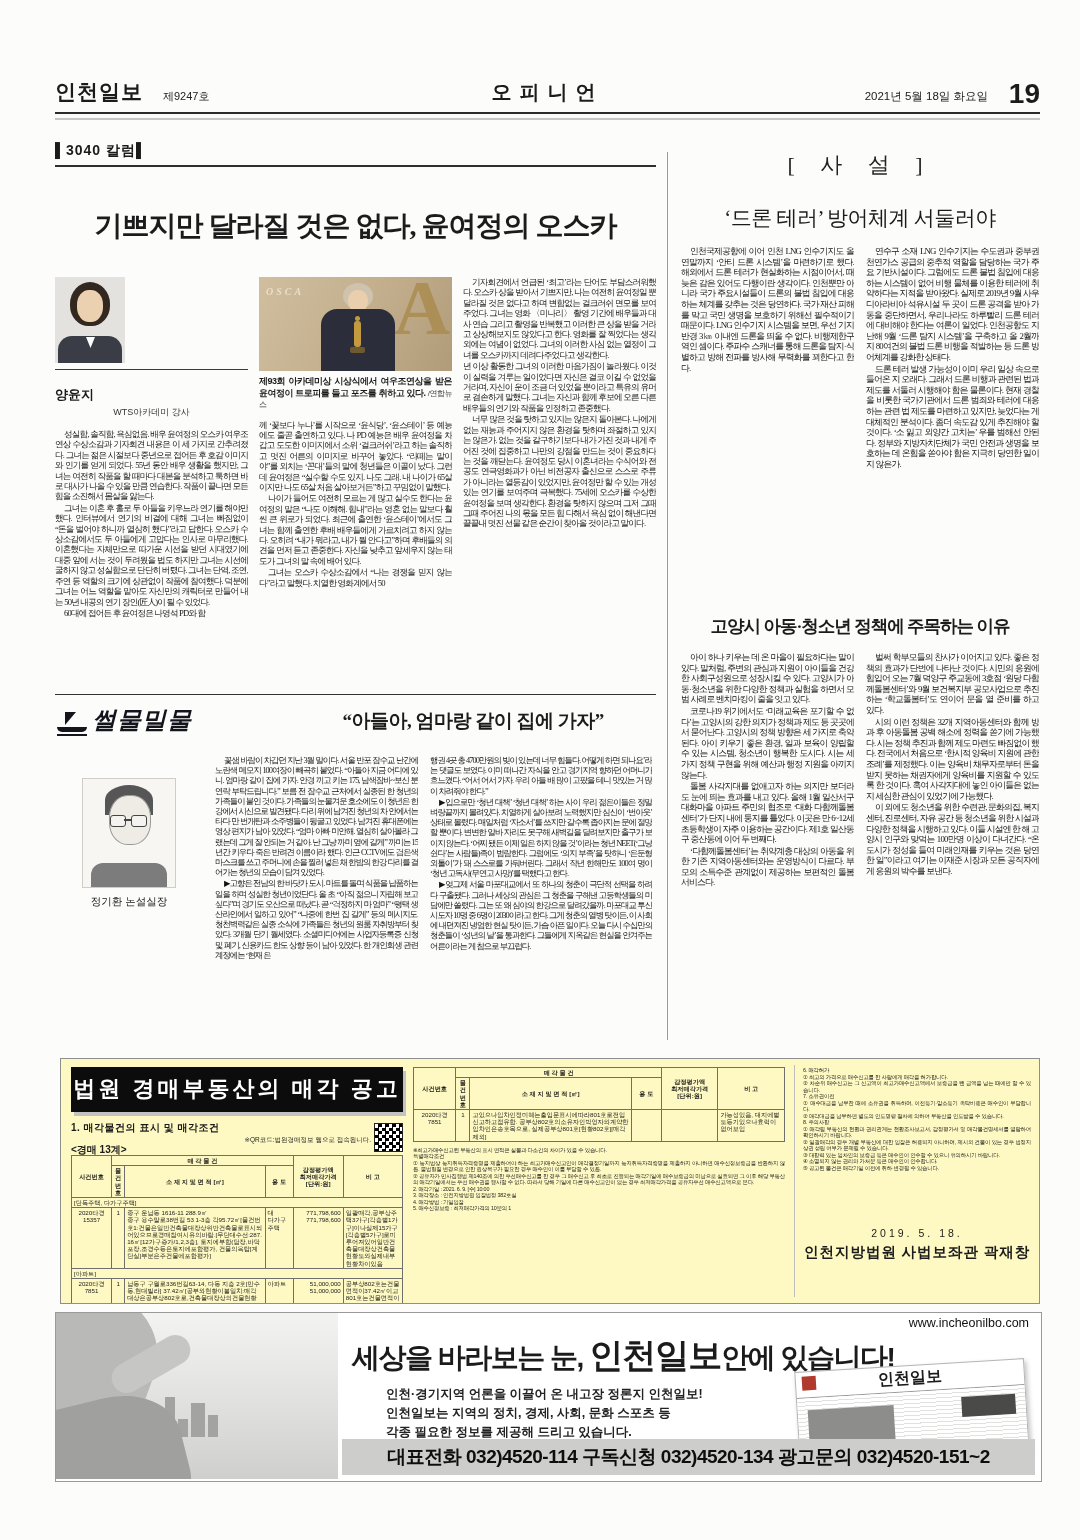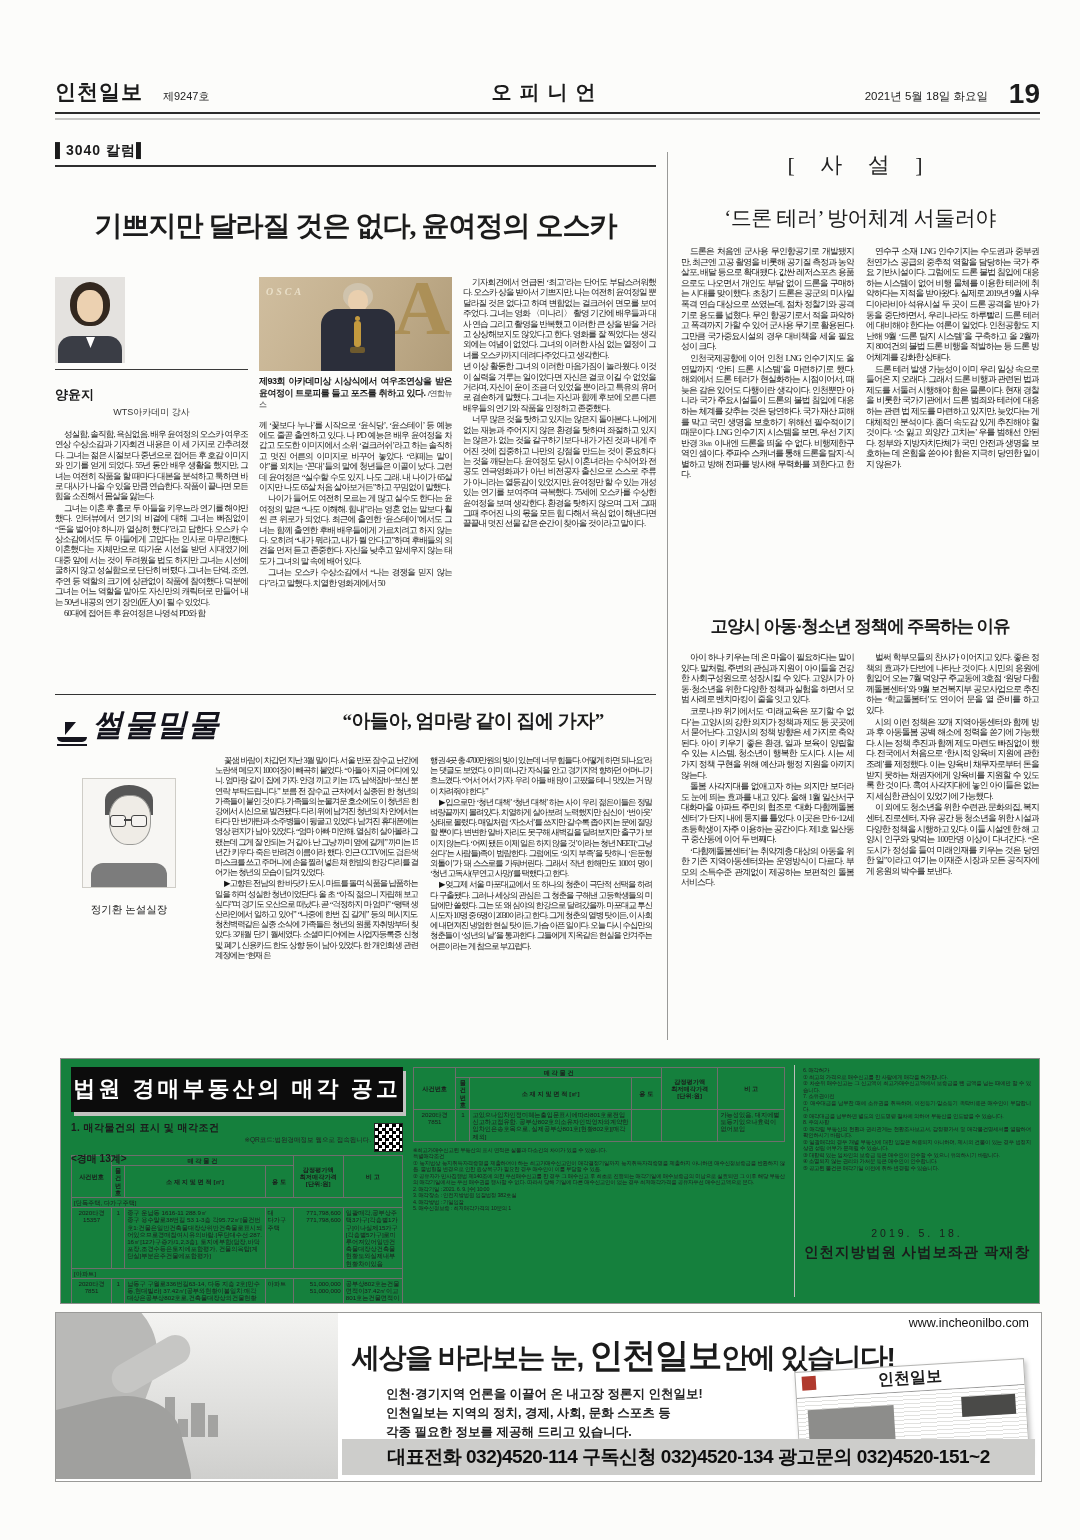--- a/index.html
+++ b/index.html
@@ -66,43 +66,43 @@
   .ce .bp{font-size:8.8px;line-height:10.6px;}
 
   
   .secSsul{position:absolute;left:55px;top:694px;width:601px;border-top:1.5px solid #333;padding-top:7px;}
   .ssulHead{position:relative;height:50px;}
   .ssulLogo{position:absolute;left:2px;top:2px;display:flex;align-items:flex-end;gap:5px;}
   .boatIcon{width:30px;height:24px;position:relative;}
   .boatIcon .sail{position:absolute;left:8px;top:0;width:0;height:0;border-left:11px solid #15151e;border-bottom:13px solid transparent;}
   .boatIcon .hull{position:absolute;left:0;bottom:4px;width:30px;height:5px;background:#15151e;border-radius:0 0 6px 6px;}
   .boatIcon .wave{position:absolute;left:0;bottom:0;width:30px;height:2px;background:#15151e;}
-  .ssulLogoText{font-family:"Liberation Serif","DejaVu Serif",serif;font-style:italic;font-weight:800;font-size:31px;letter-spacing:1px;color:#14141d;}
+  .ssulLogoText{font-family:"Liberation Serif","DejaVu Serif",serif;font-style:italic;font-weight:800;font-size:24px;letter-spacing:1px;color:#14141d;}
   .ssulTitle{position:absolute;left:235px;top:6px;width:366px;text-align:center;font-size:19px;font-weight:800;letter-spacing:-0.5px;}
   .ssulBody{display:flex;gap:12px;margin-top:4px;height:272px;overflow:hidden;}
   .ssulAuthorCol{width:148px;padding-top:22px;text-align:center;flex:none;}
   .sketch{width:92px;height:108px;margin:0 auto;background:#f7f6f3;border:1px solid #cfcdc7;position:relative;overflow:hidden;}
   .sk-hair{position:absolute;left:22px;top:6px;width:48px;height:30px;border-radius:50% 50% 0 0;background:#565656;}
   .sk-face{position:absolute;left:26px;top:16px;width:40px;height:48px;border-radius:44%;background:#efece6;border:1px solid #9a9a97;}
   .sk-gl1,.sk-gl2{position:absolute;top:36px;width:14px;height:10px;border:1.5px solid #444;border-radius:3px;background:rgba(255,255,255,.4);}
   .sk-gl1{left:27px;} .sk-gl2{left:48px;}
   .sk-bridge{position:absolute;left:41px;top:40px;width:7px;height:1.5px;background:#444;}
   .sk-body{position:absolute;left:8px;bottom:-6px;width:76px;height:30px;border-radius:12px 12px 0 0;background:#7c7c7c;}
-  .ssulAuthorName{margin-top:15px;font-size:10.5px;color:#222;}
+  .ssulAuthorName{margin-top:7px;font-size:10.5px;color:#222;}
   .ssulC1{width:203px;overflow:hidden;}
   .ssulC2{width:222px;overflow:hidden;}
   .secSsul .bp{font-size:8.4px;line-height:10.2px;letter-spacing:-1px;}
 
   
-  .secAuc{position:absolute;left:60px;top:1058px;width:978px;height:244px;border:1px solid #8e8e8c;background:#15803d;overflow:hidden;}
+  .secAuc{position:absolute;left:60px;top:1058px;width:978px;height:244px;border:1px solid #8e8e8c;background:#fef9c3;overflow:hidden;}
   .aucLeft{position:absolute;left:10px;top:8px;width:332px;}
   .banner{background:#0c0c0c;color:#fff;font-size:22px;font-weight:800;text-align:center;padding:7px 0 8px;letter-spacing:3px;box-shadow:3px 4px 0 #c2c2c0;}
   .aucIntroRow{position:relative;margin-top:9px;height:30px;}
   .aucIntro1{font-size:10px;font-weight:700;letter-spacing:0.5px;}
-  .aucIntro2{font-size:10px;font-weight:700;margin-top:17px;}
+  .aucIntro2{font-size:10px;font-weight:700;margin-top:8px;}
   .qrNote{position:absolute;right:32px;top:15px;font-size:6.5px;color:#222;}
   .qr{position:absolute;right:0;top:2px;width:27px;height:27px;border:1px solid #222;
       background:repeating-conic-gradient(#000 0% 25%,#fff 0% 50%);background-size:7px 7px;}
   .auc-tbl{width:100%;border-collapse:collapse;table-layout:fixed;margin-top:4px;}
   .auc-tbl th,.auc-tbl td{border:1px solid #6f6f6d;padding:1px 2px;font-size:6.2px;line-height:7.2px;
       vertical-align:top;word-break:break-all;overflow:hidden;font-weight:400;text-align:left;}
   .auc-tbl th{text-align:center;font-weight:700;vertical-align:middle;}
   .auc-tbl .num{text-align:right;}
   .auc-tbl .ctr{text-align:center;}
   .secRowCell{font-weight:700;font-size:7px;}
@@ -199,21 +199,20 @@
     </div>
   </div>
 
   <div class="vdiv"></div>
 
   <div class="secEd">
     <div class="edLabel serif">[ 사  설 ]</div>
     <div class="edTitle1 serif">‘드론 테러’ 방어체계 서둘러야</div>
     <div class="edCols h1">
       <div class="ce">
-        <p class="bp">드론은 처음엔 군사용 무인항공기로 개발됐지만, 최근엔 고공 촬영을 비롯해 공기질 측정과 농약 살포, 배달 등으로 확대됐다. 값싼 레저스포츠 용품으로도 나오면서 개인도 부담 없이 드론을 구매하는 시대를 맞이했다. 초창기 드론은 공군의 미사일 폭격 연습 대상으로 쓰였는데, 점차 정찰기와 공격기로 용도를 넓혔다. 무인 항공기로서 적을 파악하고 폭격까지 가할 수 있어 군사용 무기로 활용된다. 그만큼 국가중요시설의 경우 대비책을 세울 필요성이 크다.</p>
         <p class="bp">인천국제공항에 이어 인천 LNG 인수기지도 올 연말까지 ‘안티 드론 시스템’을 마련하기로 했다. 해외에서 드론 테러가 현실화하는 시점이어서, 때 늦은 감은 있어도 다행이란 생각이다. 인천뿐만 아니라 국가 주요시설들이 드론의 불법 침입에 대응하는 체계를 갖추는 것은 당연하다. 국가 재산 피해를 막고 국민 생명을 보호하기 위해선 필수적이기 때문이다. LNG 인수기지 시스템을 보면, 우선 기지 반경 3㎞ 이내엔 드론을 띄울 수 없다. 비행제한구역인 셈이다. 주파수 스캐너를 통해 드론을 탐지·식별하고 방해 전파를 방사해 무력화를 꾀한다고 한다.</p>
       </div>
       <div class="ce">
         <p class="bp">연수구 소재 LNG 인수기지는 수도권과 중부권 천연가스 공급의 중추적 역할을 담당하는 국가 주요 기반시설이다. 그럼에도 드론 불법 침입에 대응하는 시스템이 없어 비행 물체를 이용한 테러에 취약하다는 지적을 받아왔다. 실제로 2019년 9월 사우디아라비아 석유시설 두 곳이 드론 공격을 받아 가동을 중단하면서, 우리나라도 하루빨리 드론 테러에 대비해야 한다는 여론이 일었다. 인천공항도 지난해 9월 ‘드론 탐지 시스템’을 구축하고 올 2월까지 80여건의 불법 드론 비행을 적발하는 등 드론 방어체계를 강화한 상태다.</p>
         <p class="bp">드론 테러 발생 가능성이 이미 우리 일상 속으로 들어온 지 오래다. 그래서 드론 비행과 관련된 법과 제도를 서둘러 시행해야 함은 물론이다. 현재 경찰을 비롯한 국가기관에서 드론 범죄와 테러에 대응하는 관련 법 제도를 마련하고 있지만, 늦었다는 게 대체적인 분석이다. 좀더 속도감 있게 추진해야 할 것이다. ‘소 잃고 외양간 고치는’ 우를 범해선 안된다. 정부와 지방자치단체가 국민 안전과 생명을 보호하는 데 온힘을 쏟아야 함은 지극히 당연한 일이지 않은가.</p>
       </div>
     </div>
     <div class="edTitle2 serif">고양시 아동·청소년 정책에 주목하는 이유</div>
     <div class="edCols h2">
       <div class="ce">

